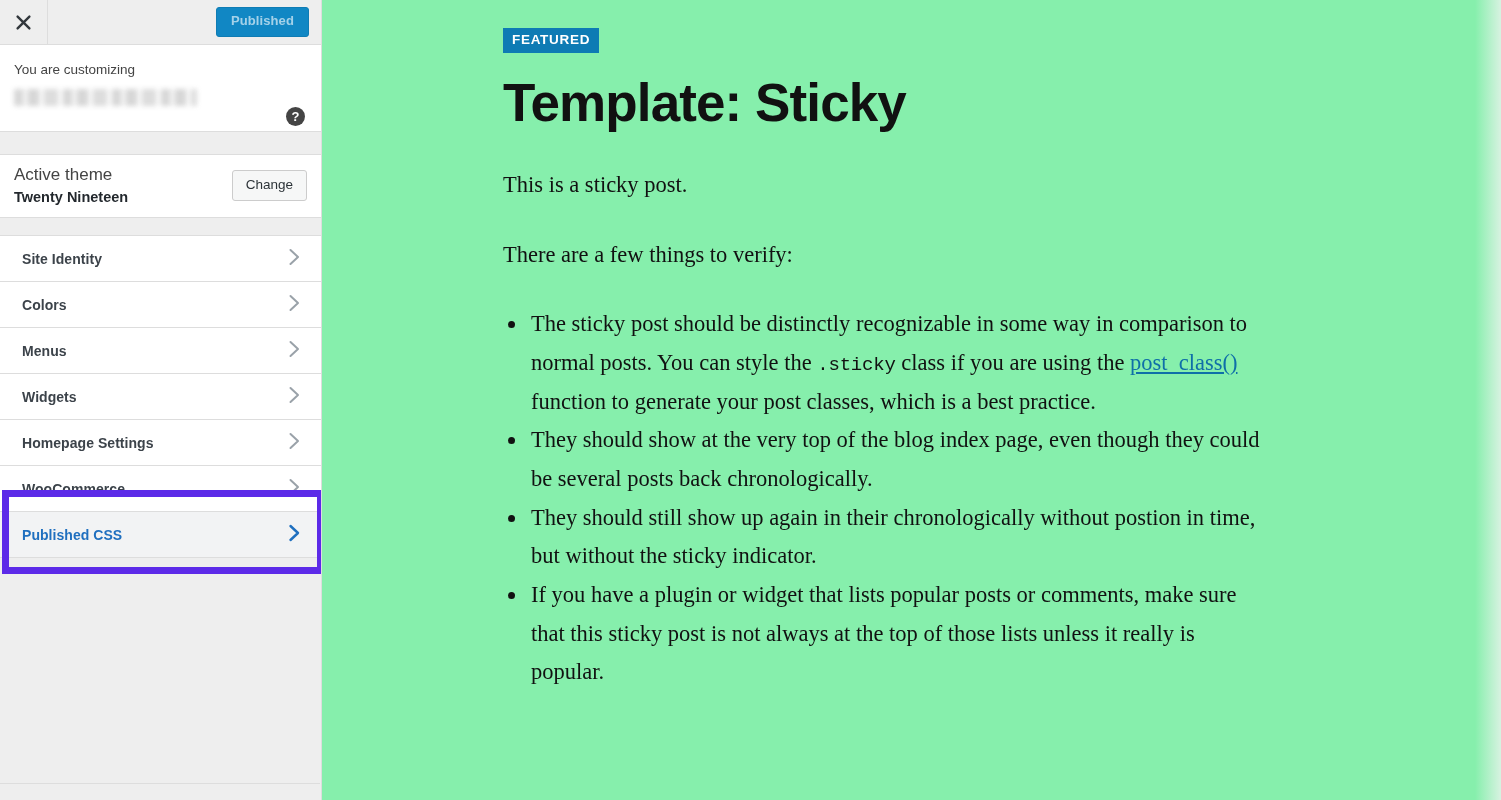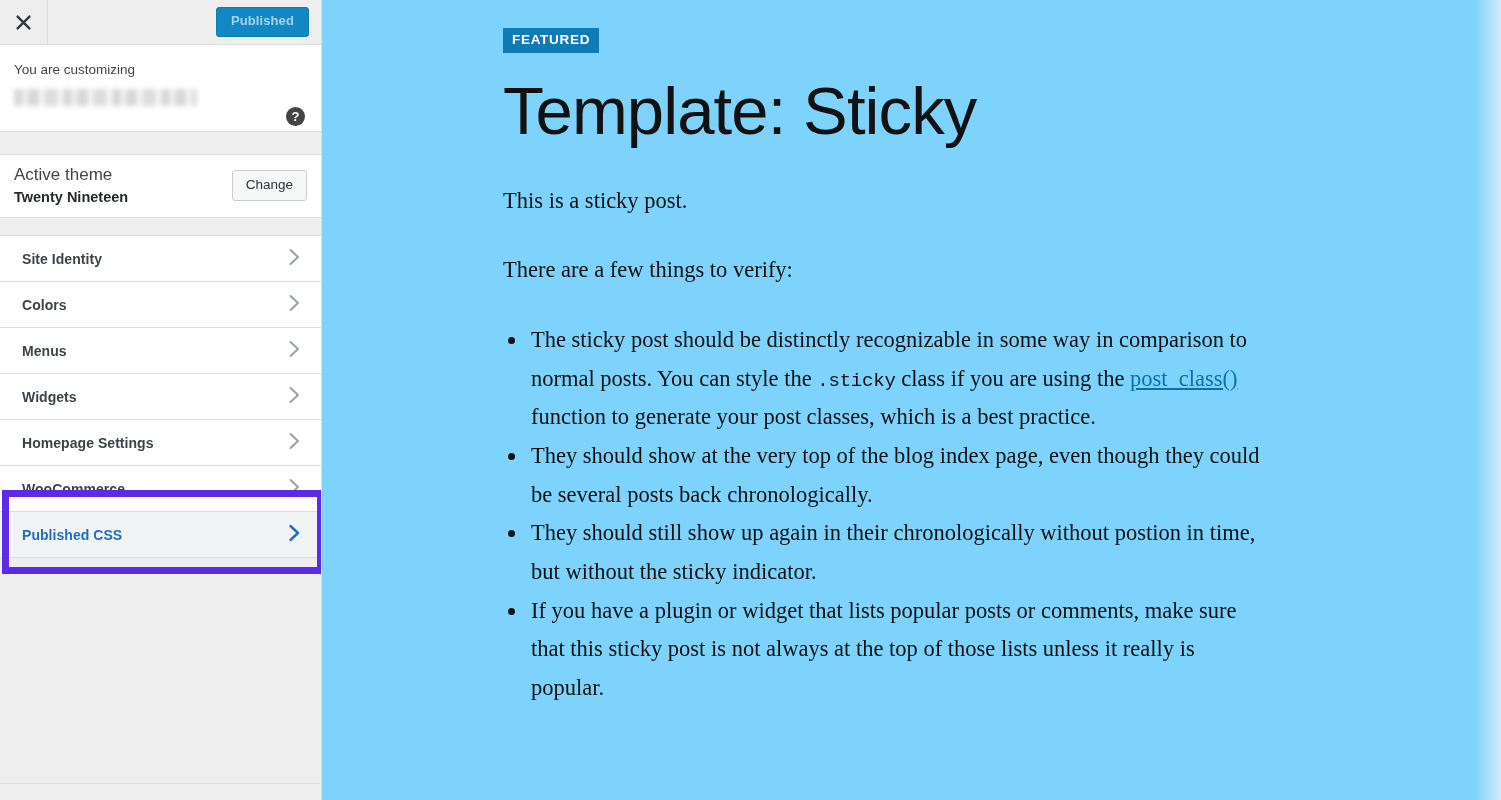--- a/index.html
+++ b/index.html
@@ -231,43 +231,43 @@
     display: flex;
     flex-direction: column;
     height: 800px;
   }
 
   
   .preview {
     position: relative;
     flex: 1 1 auto;
     height: 800px;
-    background: #7dd3fc;
+    background: #86efac;
     overflow: hidden;
   }
   .preview-inner {
     padding: 28px 0 0 181px;
     max-width: 760px;
   }
   .featured-badge {
     display: inline-block;
     background: #0e7bb4;
     color: #ffffff;
     font-size: 13.5px;
     font-weight: 700;
     letter-spacing: .7px;
     padding: 5px 9px 6px;
     line-height: 1;
     font-family: "Liberation Sans", sans-serif;
   }
   .post-title {
     margin: 20px 0 0 0;
-    font-size: 67px;
+    font-size: 53px;
     line-height: 1.12;
-    font-weight: 400;
+    font-weight: 700;
     letter-spacing: -0.9px;
     color: #111111;
     font-family: "Liberation Sans", sans-serif;
   }
   .post-body {
     margin-top: 34px;
     font-family: "Liberation Serif", serif;
     color: #111111;
     font-size: 22.5px;
     line-height: 1.72;

